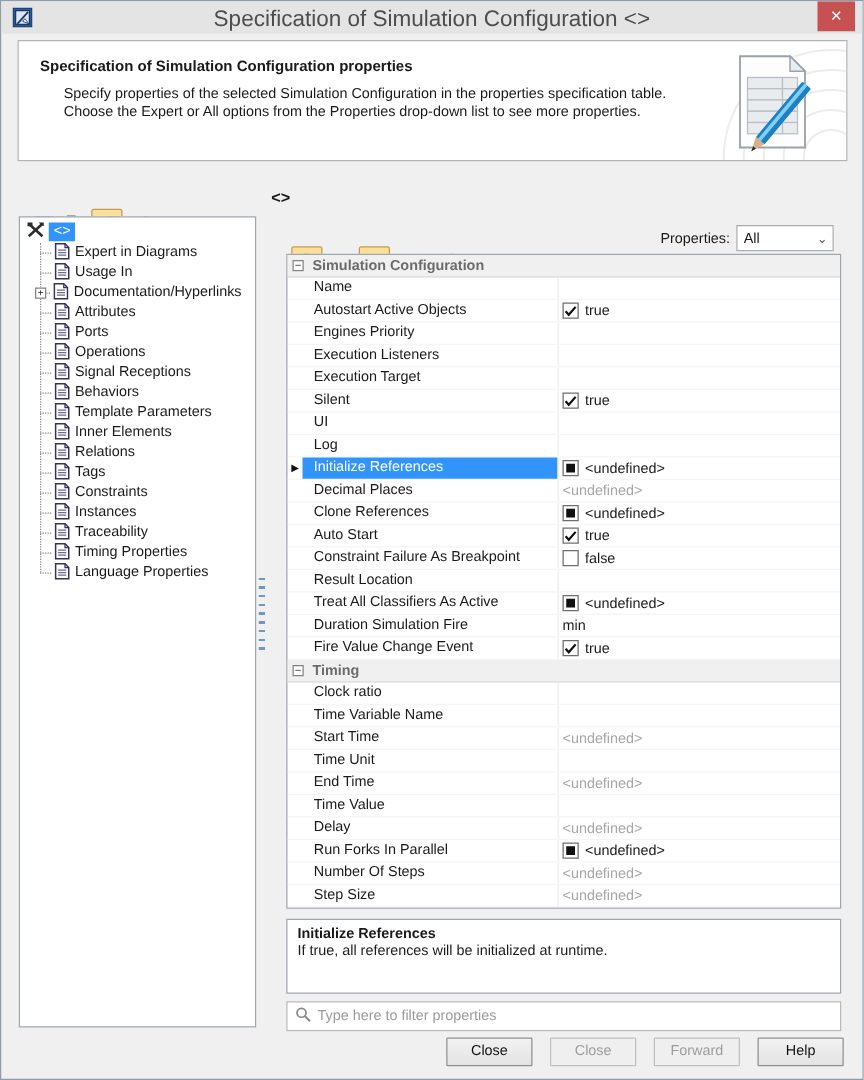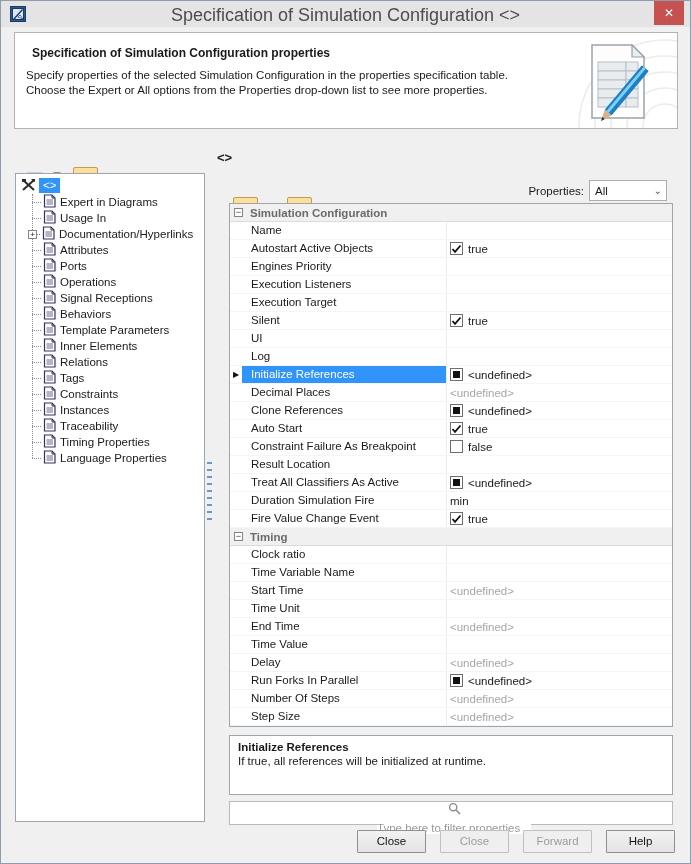--- a/index.html
+++ b/index.html
@@ -15,21 +15,21 @@
   #close-btn {
     position:absolute; right:6px; top:0; width:30px; height:24px; background:#c75050;
     color:#fff; font-size:12px; text-align:center; line-height:24px; cursor:pointer;
   }
   
   #header-panel {
     position:absolute; left:13px; top:31px; width:664px; height:97px;
     background:#ffffff; border:1px solid #b3b3b3; overflow:hidden;
   }
   #header-panel .h-title { font-weight:bold; font-size:12px; margin:13px 0 8px 17px; }
-  #header-panel .h-desc { margin-left:11px; width:500px; line-height:15px; }
+  #header-panel .h-desc { margin-left:36px; width:500px; line-height:15px; }
   #header-arcs { position:absolute; right:0; bottom:0; }
   #header-art { position:absolute; right:13px; top:7px; }
   
   .toolbar { position:absolute; display:flex; align-items:center; }
   #left-toolbar { left:18px; top:145px; height:26px; gap:2px; }
   .tbtn { width:25px; height:24px; display:flex; align-items:center; justify-content:flex-end; border:1px solid transparent; border-radius:2px;margin-top:40px; }
   .tbtn.sel { background:#fbdf9a; border:1px solid #c09d4e; }
   .tbtn svg { display:block; }
   
   #tree-panel {
@@ -78,21 +78,21 @@
   .cb .sq { width:7px; height:7px; background:#111; }
   
   #info-panel {
     position:absolute; left:228px; top:734px; width:444px; height:60px;
     background:#fff; border:1px solid #9da5ad; padding:5px 8px;
   }
   #info-panel .i-title { font-weight:bold; margin-bottom:2px; }
   
   #filter-box {
     position:absolute; left:228px; top:800px; width:444px; height:24px;
-    background:#fff; border:1px solid #b9b9b9; display:flex; align-items:center; padding-left:6px; gap:5px;flex-direction:column;
+    background:#fff; border:1px solid #b9b9b9; display:flex; align-items:center; padding-left:6px; gap:5px;
   }
   #filter-input { border:none; outline:none; flex:1; font-family:"Liberation Sans",sans-serif; font-size:11.5px; color:#333; height:20px; }
   #filter-input::placeholder { color:#9a9a9a; }
   
   #button-row { position:absolute; right:15px; top:829px; display:flex; gap:14px; }
   .btn {
     width:69px; height:23px; background:linear-gradient(#f2f2f2,#e3e3e3);
     border:1px solid #8f8f8f; font-family:"Liberation Sans",sans-serif; font-size:11.5px;
     color:#111; text-align:center; line-height:21px; border-radius:1px;
   }

